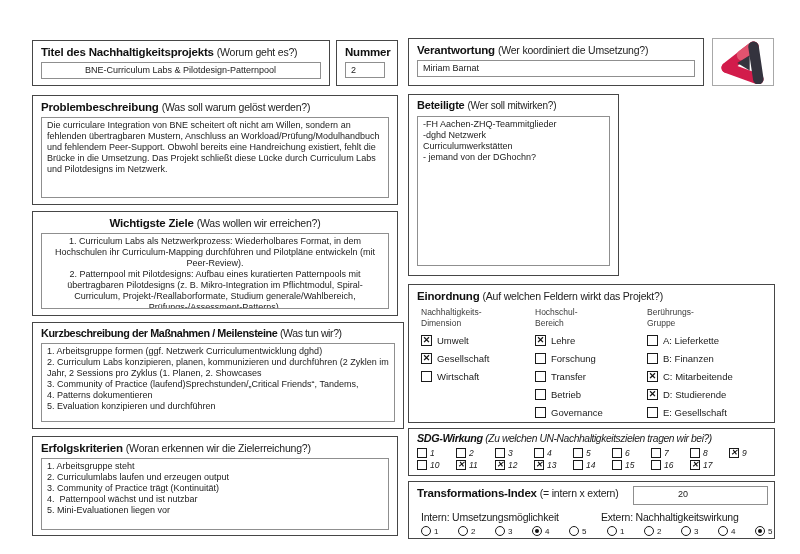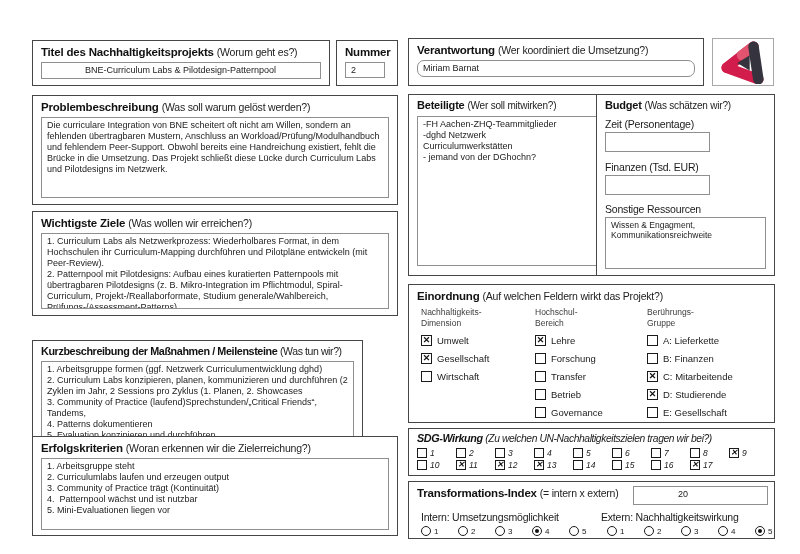--- a/index.html
+++ b/index.html
@@ -54,47 +54,47 @@
     <div class="field" style="margin-top:3px;height:17px;padding-left:43px;">BNE-Curriculum Labs &amp; Pilotdesign-Patternpool</div>
   </div>
 
   <div class="box" style="left:336px;top:40px;width:62px;height:46px;">
     <div class="h">Nummer</div>
     <div class="field" style="margin-top:3px;height:16px;width:40px;">2</div>
   </div>
 
   <div class="box" style="left:408px;top:38px;width:296px;height:48px;">
     <div class="h"><span>Verantwortung</span> <span class="hint">(Wer koordiniert die Umsetzung?)</span></div>
-    <div class="field" style="margin-top:3px;height:17px;border-radius:7px;">Miriam Barnat</div>
+    <div class="field" style="margin-top:3px;height:17px;">Miriam Barnat</div>
   </div>
 
   <div class="logo-frame">
     <svg width="54" height="44" viewBox="0 0 50 46" aria-hidden="true">
       <g fill="none" stroke-width="11" stroke-linejoin="round" stroke-linecap="round">
         <path d="M8,29 L36,7" stroke="#d21c4b"></path>
         <path d="M24,16 L36,7" stroke="#e2536f"></path>
         <path d="M8,29 L41,41" stroke="#d21c4b"></path>
         <path d="M36,7 L41,41" stroke="#34333e"></path>
       </g>
       <polygon points="19,24 32,16 32,32" fill="#34333e"></polygon>
     </svg>
   </div>
 
   <div class="box" style="left:32px;top:95px;width:366px;height:110px;">
     <div class="h"><span>Problembeschreibung</span> <span class="hint">(Was soll warum gelöst werden?)</span></div>
     <div class="field content" style="margin-top:3px;height:81px;">Die curriculare Integration von BNE scheitert oft nicht am Willen, sondern an fehlenden übertragbaren Mustern, Anschluss an Workload/Prüfung/Modulhandbuch und fehlendem Peer-Support. Obwohl bereits eine Handreichung existiert, fehlt die Brücke in die Umsetzung. Das Projekt schließt diese Lücke durch Curriculum Labs und Pilotdesigns im Netzwerk.</div>
   </div>
 
-  <div class="box" style="left:32px;top:211px;width:366px;height:105px;">
+  <div class="box" style="left:32px;top:211px;width:366px;height:105px;text-align:center;">
     <div class="h"><span>Wichtigste Ziele</span> <span class="hint">(Was wollen wir erreichen?)</span></div>
     <div class="field content" style="margin-top:3px;height:76px;">1. Curriculum Labs als Netzwerkprozess: Wiederholbares Format, in dem Hochschulen ihr Curriculum-Mapping durchführen und Pilotpläne entwickeln (mit Peer-Review).
 2. Patternpool mit Pilotdesigns: Aufbau eines kuratierten Patternpools mit übertragbaren Pilotdesigns (z. B. Mikro-Integration im Pflichtmodul, Spiral-Curriculum, Projekt-/Reallaborformate, Studium generale/Wahlbereich, Prüfungs-/Assessment-Patterns).</div>
   </div>
 
-  <div class="box" style="left:32px;top:340px;width:331px;height:107px;">
+  <div class="box" style="left:32px;top:322px;width:372px;height:107px;">
     <div class="h tight"><span>Kurzbeschreibung der Maßnahmen / Meilensteine</span> <span class="hint">(Was tun wir?)</span></div>
     <div class="field content" style="margin-top:3px;height:79px;">1. Arbeitsgruppe formen (ggf. Netzwerk Curriculumentwicklung dghd)
 2. Curriculum Labs konzipieren, planen, kommunizieren und durchführen (2 Zyklen im Jahr, 2 Sessions pro Zyklus (1. Planen, 2. Showcases
 3. Community of Practice (laufend)Sprechstunden/„Critical Friends“, Tandems,
 4. Patterns dokumentieren
 5. Evaluation konzipieren und durchführen</div>
   </div>
 
   <div class="box" style="left:32px;top:436px;width:366px;height:100px;">
     <div class="h"><span>Erfolgskriterien</span> <span class="hint">(Woran erkennen wir die Zielerreichung?)</span></div>
@@ -106,30 +106,20 @@
   </div>
 
   <div class="box" style="left:408px;top:94px;width:211px;height:182px;">
     <div class="h" style="font-size:11px;"><span>Beteiligte</span> <span class="hint" style="font-size:10px;">(Wer soll mitwirken?)</span></div>
     <div class="field content" style="margin-top:3px;height:150px;">-FH Aachen-ZHQ-Teammitglieder
 -dghd Netzwerk
 Curriculumwerkstätten
 - jemand von der DGhochn?</div>
   </div>
 
-  <div class="box" style="left:596px;top:94px;width:179px;height:182px;">
-    <div class="h" style="font-size:11px;"><span>Budget</span> <span class="hint" style="font-size:10px;">(Was schätzen wir?)</span></div>
-    <div class="sublabel" style="margin-top:5px;">Zeit (Personentage)</div>
-    <div class="field" style="margin-top:2px;width:105px;height:20px;"></div>
-    <div class="sublabel" style="margin-top:9px;">Finanzen (Tsd. EUR)</div>
-    <div class="field" style="margin-top:2px;width:105px;height:20px;"></div>
-    <div class="sublabel" style="margin-top:8px;">Sonstige Ressourcen</div>
-    <div class="field content" style="margin-top:2px;height:52px;font-size:8.5px;">Wissen &amp; Engagment,
-Kommunikationsreichweite</div>
-  </div>
 
   <div class="box" style="left:408px;top:284px;width:367px;height:139px;">
     <div class="h"><span>Einordnung</span> <span class="hint">(Auf welchen Feldern wirkt das Projekt?)</span></div>
     <div id="einordnung-cols">
         <div class="ecol">
           <div class="ecol-title">Nachhaltigkeits-
 Dimension</div>
           <div class="chkrow">
             <span class="cb checked"></span>
             <span class="cbl">Umwelt</span>

